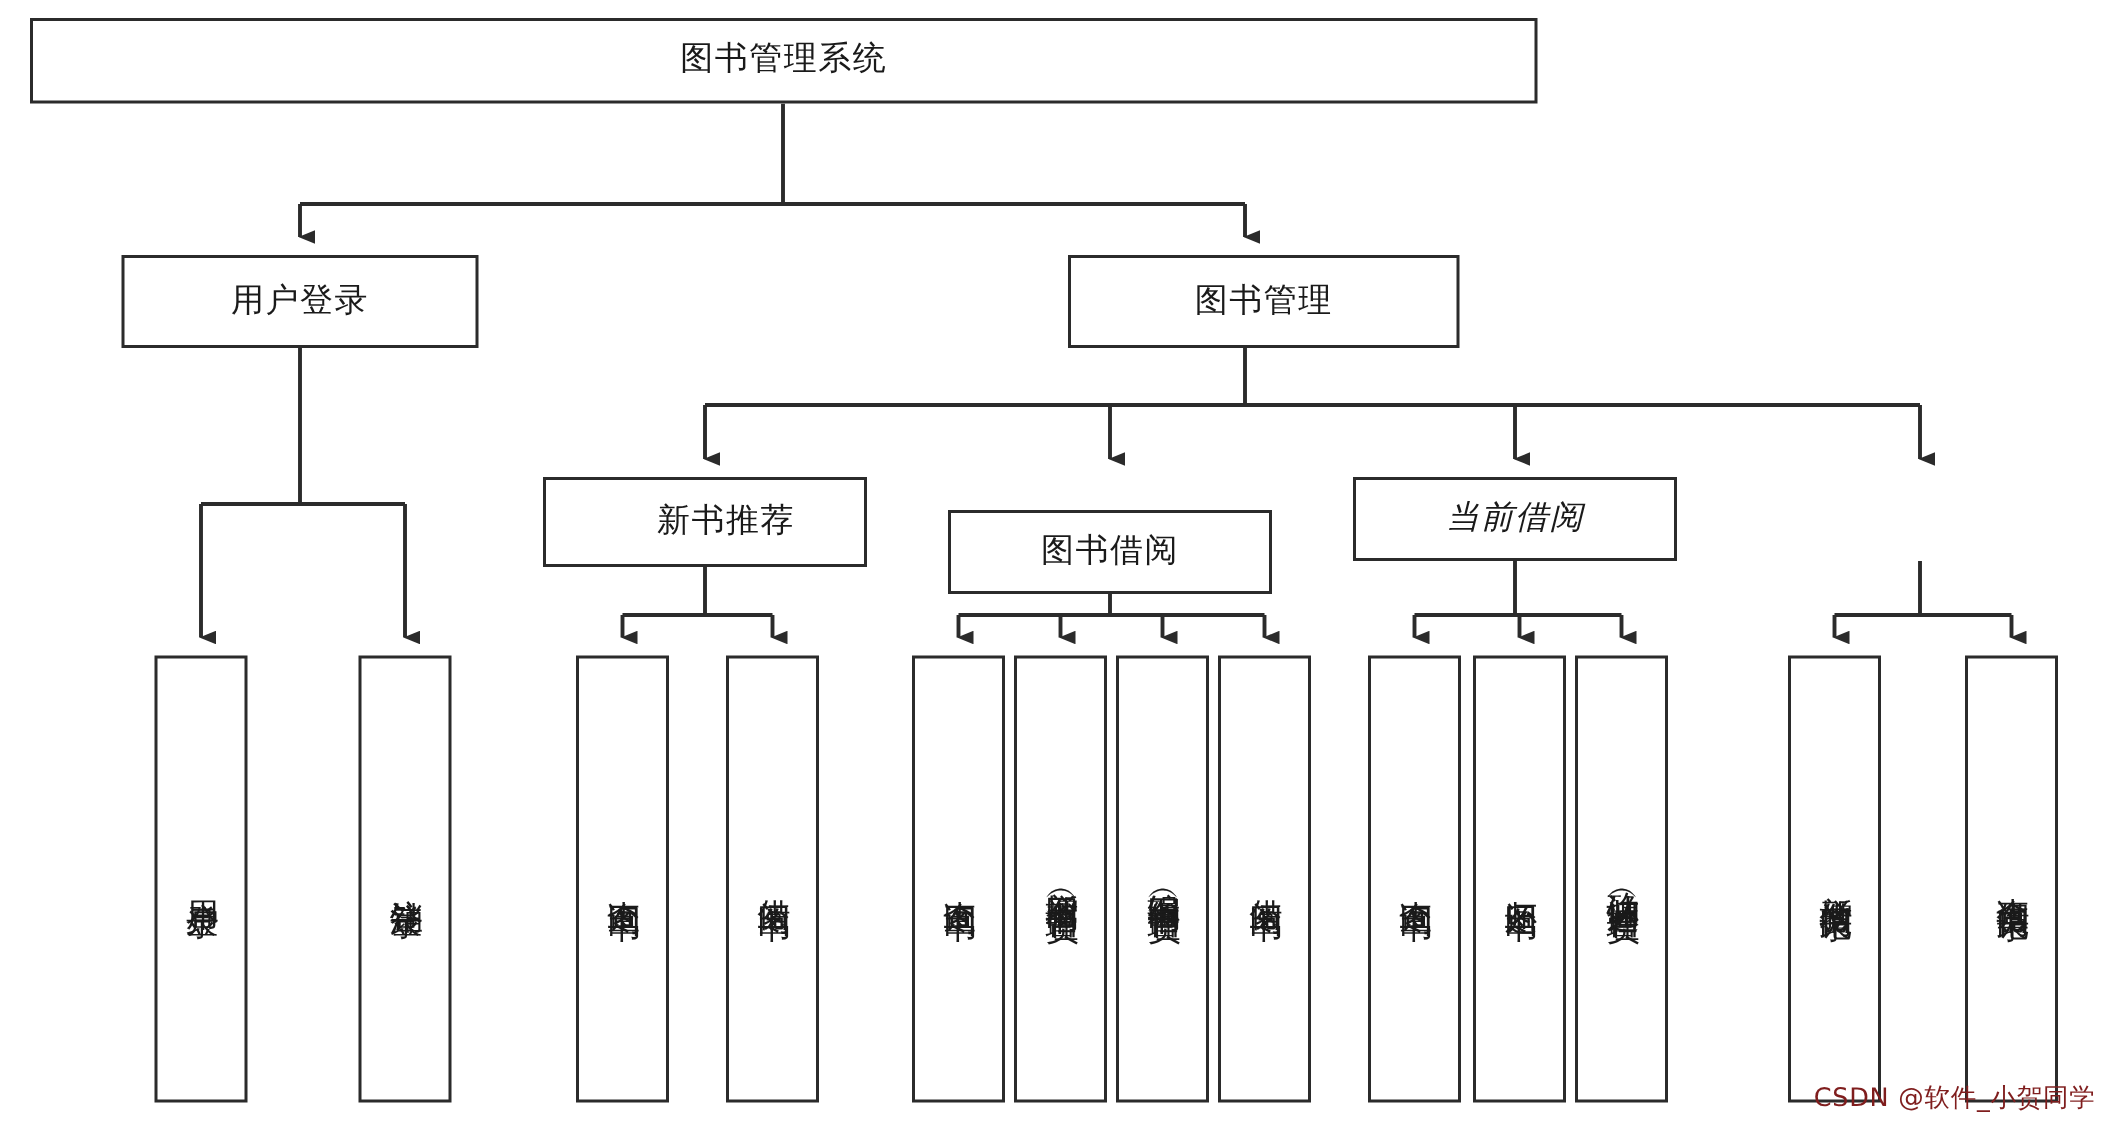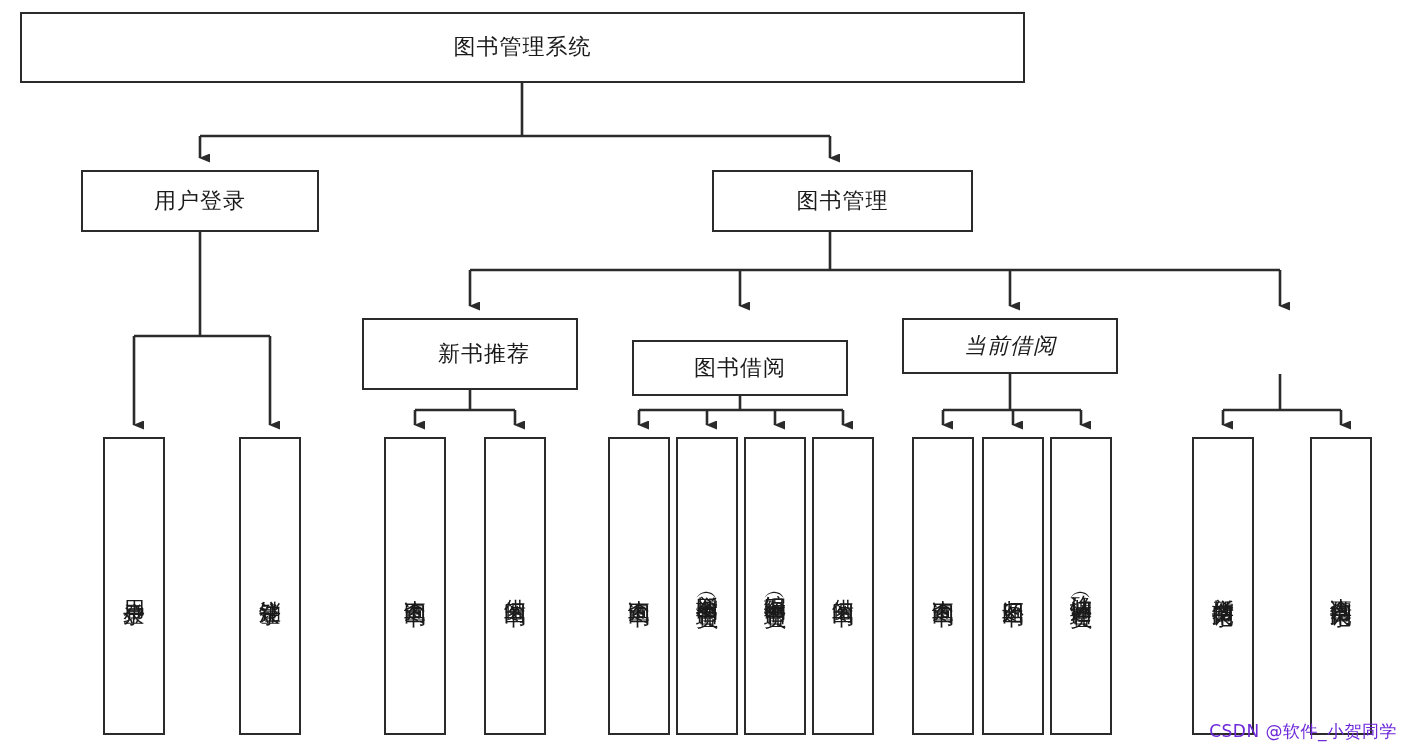--- a/index.html
+++ b/index.html
@@ -54,21 +54,21 @@
     line-height: 1.28;
     letter-spacing: 2px;
     white-space: nowrap;
     display: block;
   }
   .watermark {
     position: absolute;
     right: 8px;
     bottom: 4px;
     font-size: 17px;
-    color: #6d28d9;
+    color: #7f1d1d;
     white-space: nowrap;
     letter-spacing: 0.5px;
   }
 </style>
 </head>
 <body>
 
 <div id="diagram-root">
 
   <svg class="wires" viewBox="0 0 1405 747">
@@ -114,32 +114,32 @@
       <path d="M1013,410 L1013,425" marker-end="url(#arrow)"></path>
       <path d="M1081,410 L1081,425" marker-end="url(#arrow)"></path>
 
       <path d="M1280,374 L1280,410"></path>
       <path d="M1223,410 L1341,410"></path>
       <path d="M1223,410 L1223,425" marker-end="url(#arrow)"></path>
       <path d="M1341,410 L1341,425" marker-end="url(#arrow)"></path>
     </g>
   </svg>
 
-  <div class="node node-h" style="left:20px; top:12px; width:1005px; height:71px;">
+  <div class="node node-h" style="left:20px; top:12px; width:1005px; height:57px;">
     <span class="node-label">图书管理系统</span>
   </div>
 
   <div class="node node-h" style="left:81px; top:170px; width:238px; height:62px;">
     <span class="node-label">用户登录</span>
   </div>
   <div class="node node-h" style="left:712px; top:170px; width:261px; height:62px;">
     <span class="node-label">图书管理</span>
   </div>
 
-  <div class="node node-h" style="left:362px; top:318px; width:216px; height:72px;padding-left:28px;">
+  <div class="node node-h" style="left:362px; top:318px; width:216px; height:60px;padding-left:28px;">
     <span class="node-label">新书推荐</span>
   </div>
   <div class="node node-h" style="left:632px; top:318px; width:216px; height:56px;margin-top:22px;">
     <span class="node-label">图书借阅</span>
   </div>
   <div class="node node-h" style="left:902px; top:318px; width:216px; height:56px;font-style:italic;">
     <span class="node-label">当前借阅</span>
   </div>
 
   <div class="node node-v" style="left:103px; top:437px; width:62px; height:298px;">

